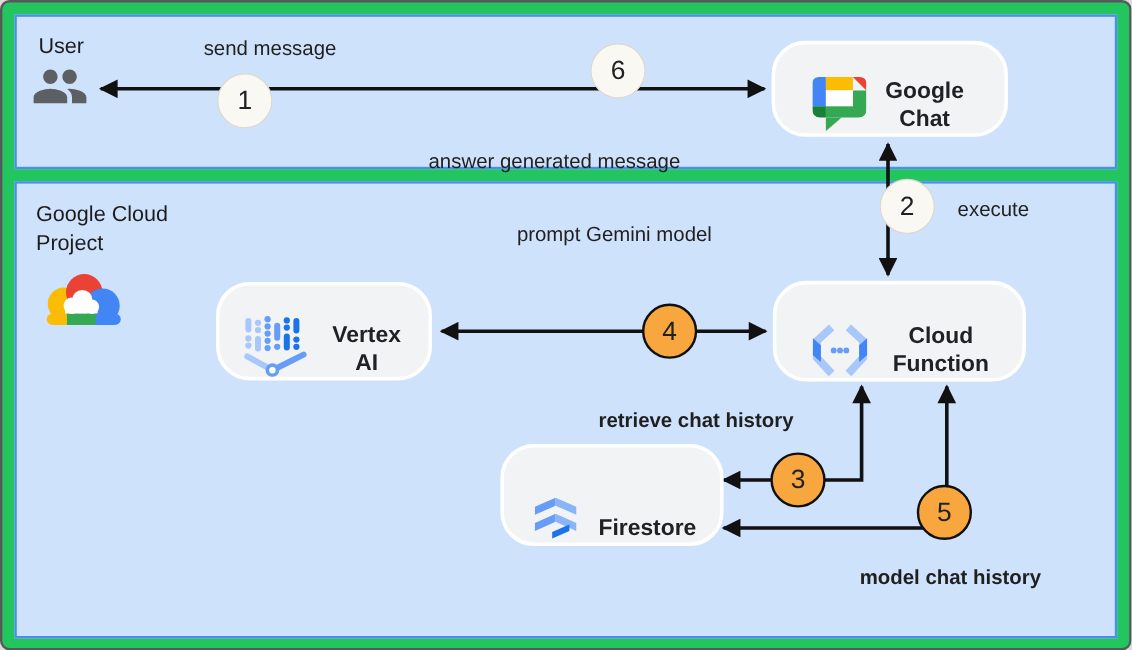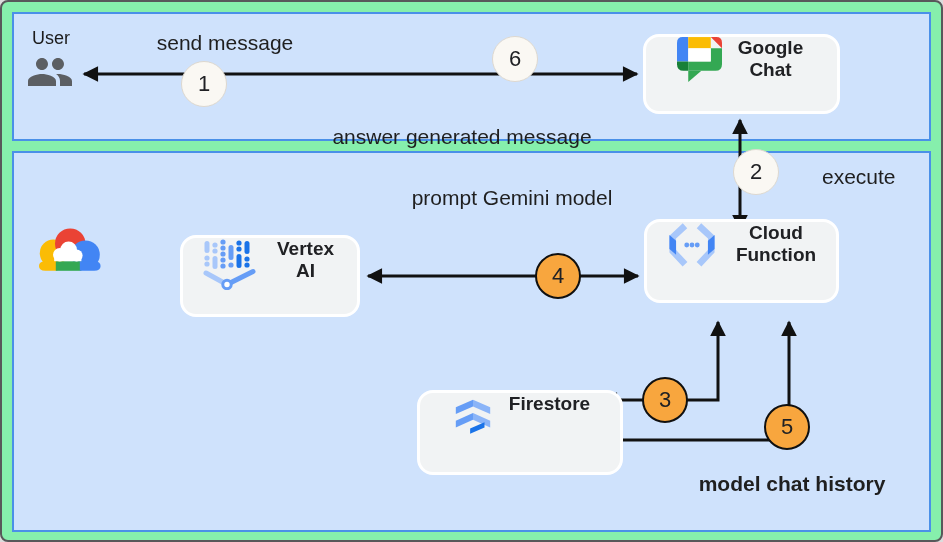--- a/index.html
+++ b/index.html
@@ -1,41 +1,42 @@
 <!DOCTYPE html>
 <html><head>
 <meta charset="utf-8">
 <style>
   html,body{margin:0;padding:0;background:#dcdcdc;font-family:"Liberation Sans",sans-serif;}
-  .frame{position:relative;width:939px;height:538px;background:#86efac;border:2px solid #58585a;border-radius:8px;overflow:hidden;margin:0 auto;}
+  .frame{position:relative;width:939px;height:538px;background:#22c55e;border:2px solid #58585a;border-radius:8px;overflow:hidden;margin:0 auto;}
   .zone{position:absolute;background:#cfe2fc;border:2px solid #4a90e8;box-sizing:border-box;}
   .zone-user{left:10px;top:10px;width:919px;height:129px;}
   .zone-gcp{left:10px;top:149px;width:919px;height:381px;}
   .zone-label{position:absolute;font-size:18px;color:#1c1c1c;z-index:2;line-height:1.35;}
   .connectors{position:absolute;left:0;top:0;width:943px;height:542px;z-index:1;}
-  .node{position:absolute;display:flex;align-items:flex-start;justify-content:center;gap:13px;
-        background:#f1f3f4;border:3px solid #ffffff;border-radius:16px;box-sizing:border-box;z-index:2;}
+  .node{position:absolute;display:flex;align-items:flex-end;justify-content:center;gap:13px;
+        background:#f1f3f4;border:3px solid #ffffff;border-radius:28px;box-sizing:border-box;z-index:2;}
   .node-label{font-weight:bold;font-size:19px;color:#202124;text-align:center;line-height:1.18;}
   .badge{position:absolute;width:46px;height:46px;border-radius:50%;display:flex;align-items:center;
          justify-content:center;font-size:22px;color:#202124;z-index:3;box-sizing:border-box;}
   .badge-light{background:#faf8f3;border:1px solid #ddd8cf;}
   .badge-orange{background:#f8a63e;border:2px solid #101010;}
-  .flow-label{position:absolute;font-size:21px;color:#1f1f1f;z-index:2;text-align:center;}
+  .flow-label{position:absolute;font-size:17px;color:#1f1f1f;z-index:2;text-align:center;}
   .bold{font-weight:bold;}
   .icon{flex:0 0 auto;display:block;}
 </style>
 </head>
 <body>
 
 <div class="frame">
 
   <div class="zone zone-user"></div>
   <div class="zone zone-gcp"></div>
 
   <div class="zone-label" style="left:30px;top:24px;">User</div>
+  <div class="zone-label" style="left:28px;top:164px;width:140px;">Google Cloud Project</div>
 
   <svg class="icon" style="position:absolute;left:24px;top:46px;z-index:2;" width="48" height="44" viewBox="0 0 24 22">
     <path fill="#5c5f63" d="M16 11c1.66 0 2.99-1.34 2.99-3S17.66 5 16 5c-1.66 0-3 1.34-3 3s1.34 3 3 3zm-8 0c1.66 0 2.99-1.34 2.99-3S9.66 5 8 5C6.34 5 5 6.34 5 8s1.34 3 3 3zm0 2c-2.33 0-7 1.17-7 3.5V19h14v-2.5c0-2.33-4.67-3.5-7-3.5zm8 0c-.29 0-.62.02-.97.05 1.16.84 1.97 1.97 1.97 3.45V19h6v-2.5c0-2.33-4.67-3.5-7-3.5z"></path>
   </svg>
 
   <svg class="icon" style="position:absolute;left:33px;top:222px;z-index:2;" width="72" height="52" viewBox="4 6 90 60">
     <circle cx="27" cy="40" r="17" fill="#fbbc05"></circle>
     <circle cx="48" cy="28" r="19" fill="#ea4335"></circle>
     <circle cx="67" cy="42" r="18" fill="#4285f4"></circle>
     <path d="M18 50 H32 V62 H17 Q9 62 9 56 Q9 50 17 50 Z" fill="#fbbc05"></path>
@@ -102,50 +103,51 @@
           <circle cx="46" cy="21" r="2.6"></circle>
           <circle cx="46" cy="27" r="2.6"></circle>
       </g>
       <path d="M5 35 L26 46.5" stroke="#a8c7fa" stroke-width="5" stroke-linecap="round" fill="none"></path>
       <path d="M26 46.5 L52 33.5" stroke="#669df6" stroke-width="5" stroke-linecap="round" fill="none"></path>
       <circle cx="26" cy="46.5" r="4.2" fill="#ffffff" stroke="#669df6" stroke-width="3"></circle>
     </svg>
     <div class="node-label" style="width:68px;">Vertex AI</div>
   </div>
 
-  <div class="node" style="left:642px;top:217px;width:195px;height:84px;">
+  <div class="node" style="left:642px;top:232px;width:211px;height:84px;">
     <svg class="icon" width="56" height="46" viewBox="0 0 64 52">
       <polyline points="24,4 10,17 10,33 24,48" stroke="#a8c7fa" stroke-width="7.5" fill="none"></polyline>
       <polygon points="6.2,14.5 13.8,21 13.8,37 6.2,30.5" fill="#4285f4"></polygon>
       <polyline points="40,4 54,17 54,33 40,48" stroke="#a8c7fa" stroke-width="7.5" fill="none"></polyline>
       <polygon points="57.8,14.5 50.2,21 50.2,37 57.8,30.5" fill="#4285f4"></polygon>
       <circle cx="26" cy="26" r="2.8" fill="#669df6"></circle>
       <circle cx="32" cy="26" r="2.8" fill="#669df6"></circle>
       <circle cx="38" cy="26" r="2.8" fill="#669df6"></circle>
     </svg>
     <div class="node-label" style="width:86px;">Cloud Function</div>
   </div>
 
-  <div class="node" style="left:415px;top:388px;width:206px;height:85px;">
+  <div class="node" style="left:415px;top:368px;width:186px;height:85px;">
     <svg class="icon" width="46" height="44" viewBox="0 0 48 46">
       <polygon points="6,15 24,7 24,14 6,22" fill="#669df6"></polygon>
       <polygon points="24,7 42,15 42,22 24,14" fill="#8ab4f8"></polygon>
       <polygon points="6,29 24,21 24,28 6,36" fill="#669df6"></polygon>
       <polygon points="24,21 42,29 42,36 24,28" fill="#8ab4f8"></polygon>
       <polygon points="21,37 36,30.5 36,36 21,42.5" fill="#1a73e8"></polygon>
     </svg>
     <div class="node-label">Firestore</div>
   </div>
 
   <div class="flow-label" style="left:123px;top:29px;width:200px;">send message</div>
   <div class="flow-label" style="left:310px;top:91px;width:300px;margin-top:32px;">answer generated message</div>
-  <div class="flow-label" style="left:796px;top:163px;text-align:left;margin-left:24px;">execute</div>
+  <div class="flow-label" style="left:796px;top:163px;text-align:left;">execute</div>
   <div class="flow-label" style="left:380px;top:184px;width:260px;">
     <div>prompt Gemini model</div>
   </div>
+  <div class="flow-label bold" style="left:448px;top:339px;width:260px;">retrieve chat history</div>
   <div class="flow-label bold" style="left:660px;top:470px;width:260px;">model chat history</div>
 
   <div class="badge badge-light" style="left:179px;top:59px;">1</div>
   <div class="badge badge-light" style="left:731px;top:147px;">2</div>
   <div class="badge badge-orange" style="left:640px;top:375px;">3</div>
   <div class="badge badge-orange" style="left:533px;top:251px;">4</div>
   <div class="badge badge-orange" style="left:762px;top:402px;">5</div>
   <div class="badge badge-light" style="left:490px;top:34px;">6</div>
 
 </div>

